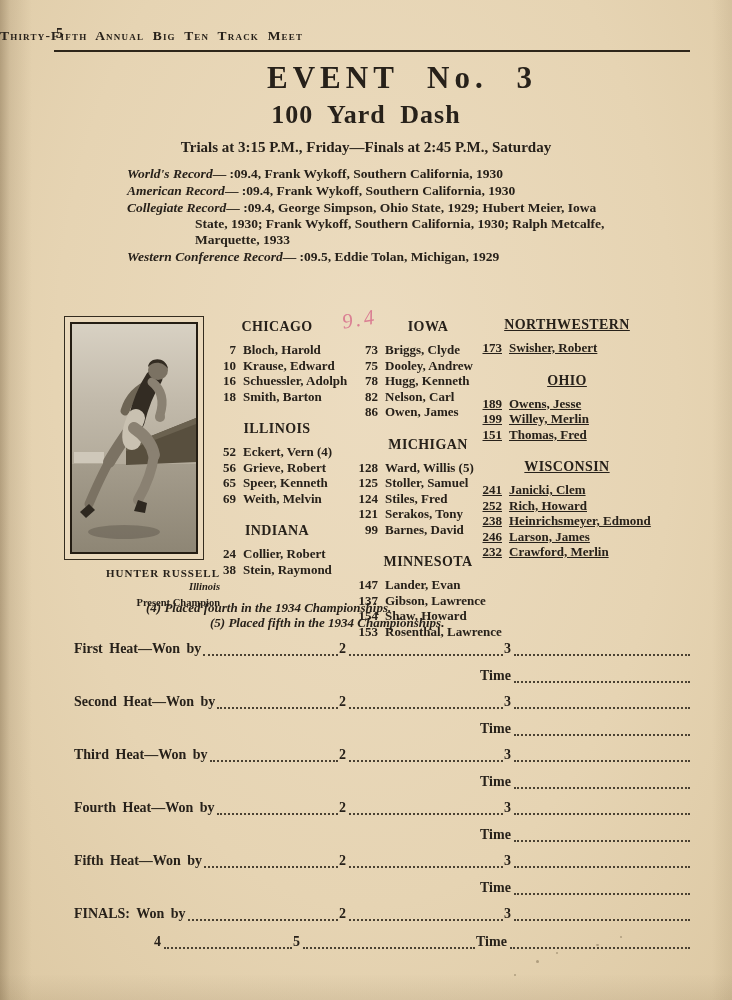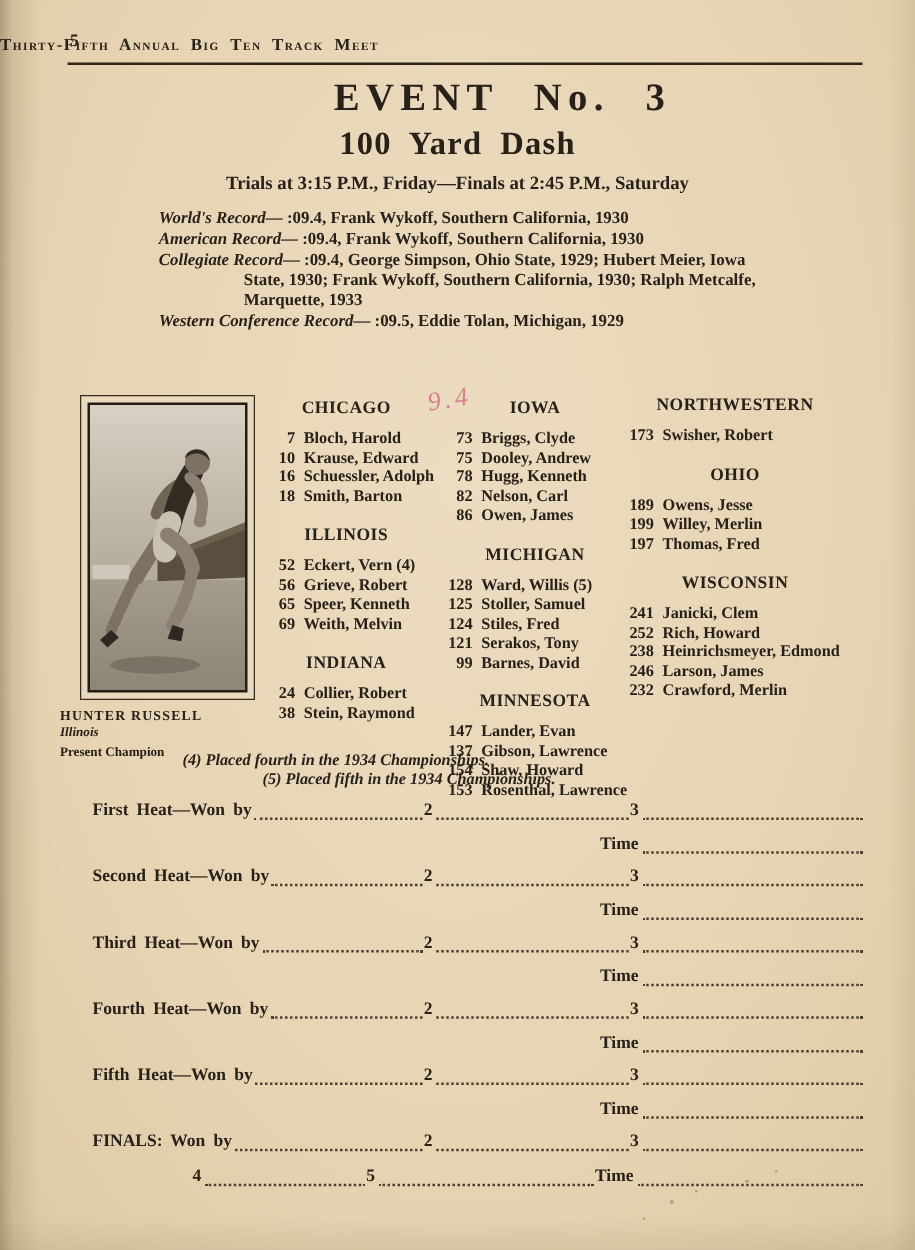--- a/index.html
+++ b/index.html
@@ -29,33 +29,33 @@
   .event-schedule{left:0;top:139px;width:100%;text-align:center;font-size:15px;font-weight:bold;}
 
   
   .records{left:127px;top:166px;width:505px;font-size:13.5px;line-height:16px;font-weight:bold;}
   .record{margin:0 0 1px 0;padding-left:68px;text-indent:-68px;}
   .record .rec-label{font-style:italic;}
 
   
   .photo-wrap{left:64px;top:316px;border:1.5px solid #342c1f;background:#ead9bc;padding:5px;}
   .photo-inner{border:2px solid #241d13;line-height:0;}
-  .photo-caption{left:48px;top:567px;width:172px;text-align:left;line-height:13px;}
+  .photo-caption{left:48px;top:567px;width:172px;text-align:right;line-height:13px;}
   .cap-name{font-size:11px;font-weight:bold;letter-spacing:1px;}
   .cap-team{font-size:10.5px;font-weight:bold;font-style:italic;}
   .cap-title{font-size:10.5px;font-weight:bold;margin-top:3px;}
 
   
   .annotation{left:342px;top:307px;font-size:21px;color:#d9768f;font-style:italic;
     transform:rotate(-9deg);letter-spacing:3px;opacity:.9;}
 
   
   .col1{left:210px;top:319px;width:134px;}
   .col2{left:352px;top:319px;width:152px;}
-  .col3{left:497px;top:317px;width:182px;}
+  .col3{left:476px;top:317px;width:182px;text-decoration:underline;}
   .team{margin-bottom:17px;}
   .team-name{text-align:center;font-size:14px;font-weight:bold;letter-spacing:.4px;margin-bottom:7px;}
   .entry{display:flex;font-size:13px;line-height:15.5px;font-weight:bold;}
   .entry-num{width:26px;text-align:right;margin-right:7px;flex:none;}
   .entry-name{white-space:nowrap;}
 
   
   .footnote-1{left:146px;top:600px;font-size:13px;font-weight:bold;font-style:italic;}
   .footnote-2{left:210px;top:615px;font-size:13px;font-weight:bold;font-style:italic;}
 
@@ -331,21 +331,21 @@
               <span class="entry-num">189</span>
               <span class="entry-name">Owens, Jesse</span>
             </div>
 
             <div class="entry">
               <span class="entry-num">199</span>
               <span class="entry-name">Willey, Merlin</span>
             </div>
 
             <div class="entry">
-              <span class="entry-num">197</span>
+              <span class="entry-num">151</span>
               <span class="entry-name">Thomas, Fred</span>
             </div>
           </div>
       </div>
 
 
       <div class="team">
         <div class="team-name">WISCONSIN</div>
         <div class="team-entries">
 

